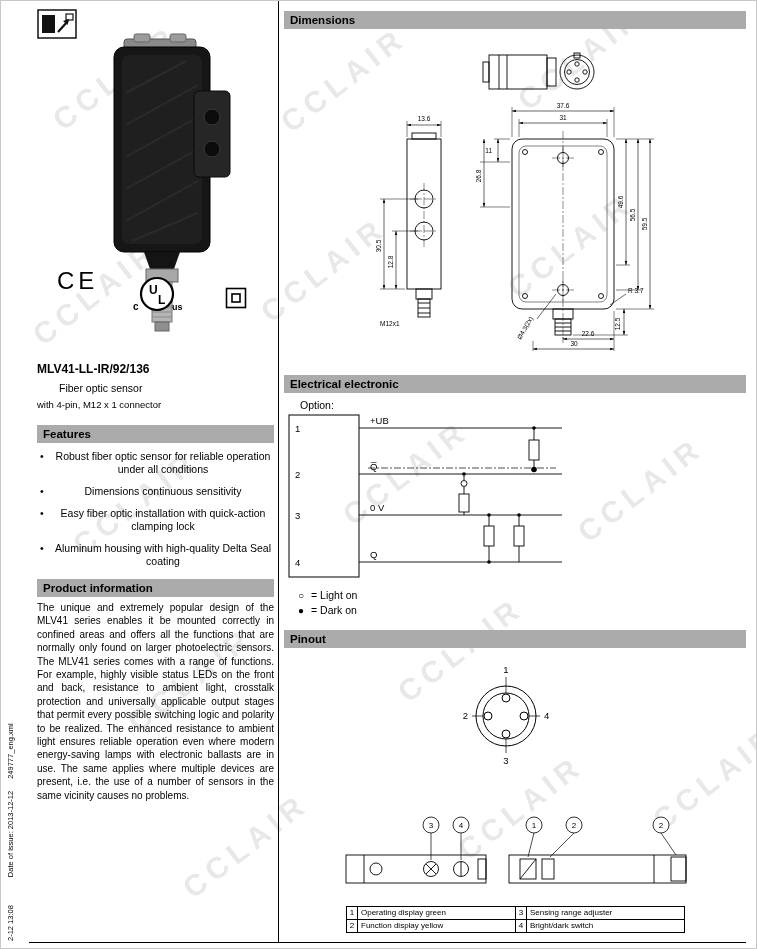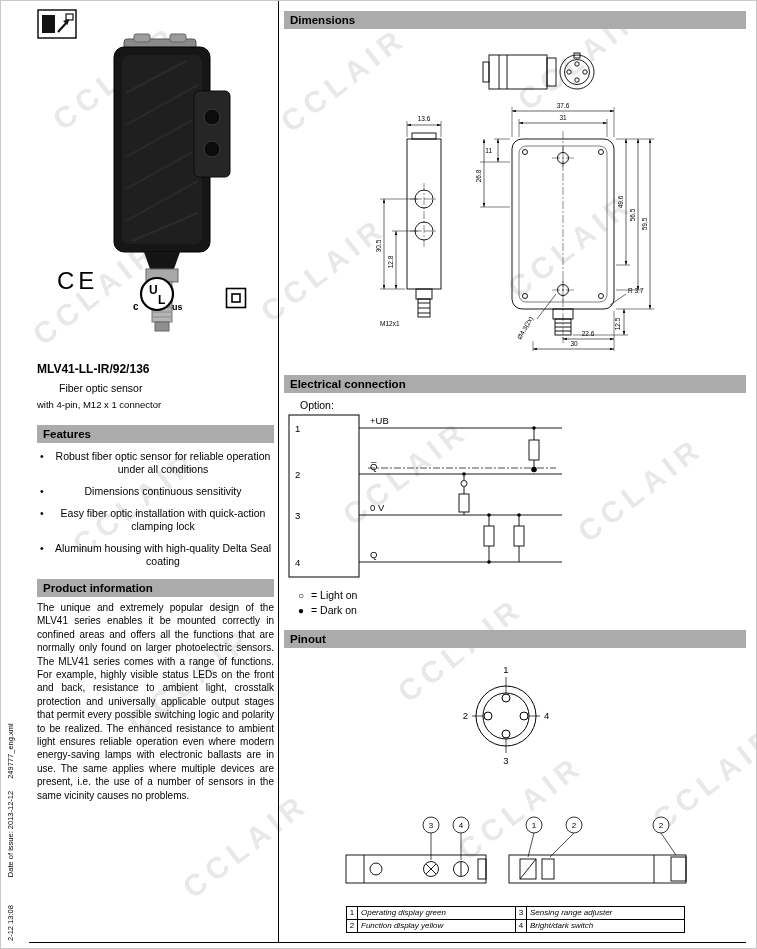--- a/index.html
+++ b/index.html
@@ -46,21 +46,21 @@
   .pin-svg    { position:absolute; left:283px; top:649px; }
   .ind-svg    { position:absolute; left:283px; top:808px; }
 
   .legend { position:absolute; left:297px; top:587px; font-size:10.5px; line-height:15px; }
   .legend-sym { display:inline-block; width:13px; font-size:10px; }
 
   .ind-table { position:absolute; left:345px; top:905px; border-collapse:collapse;
                font-size:8px; }
   .ind-table td { border:1px solid #000; padding:0 3px; height:12px; line-height:12px; }
   .ind-table td.num { width:11px; text-align:center; padding:0 1px; }
-  .ind-table td.des { width:158px;font-style:italic; }
+  .ind-table td.des { width:158px; }
 
   .col-divider { position:absolute; left:277px; top:0; width:1px; height:941px; background:#000; }
   .bottom-rule { position:absolute; left:28px; top:941px; width:717px; height:1px; background:#000; }
 
   .vfooter { position:absolute; left:5px; top:940px; transform:rotate(-90deg);
              transform-origin:0 0; font-size:7.5px; white-space:nowrap; }
   .vfooter .g1 { margin-right:28px; } .vfooter .g2 { margin-right:12px; }
 </style>
 </head>
 <body>
@@ -276,21 +276,21 @@
     <text class="dim" x="339" y="171" text-anchor="middle" transform="rotate(-90 339 171)">49.6</text>
     <text class="dim" x="351" y="184" text-anchor="middle" transform="rotate(-90 351 184)">56.5</text>
     <text class="dim" x="363" y="193" text-anchor="middle" transform="rotate(-90 363 193)">59.5</text>
     <text class="dim" x="344" y="262" text-anchor="start">R 3.7</text>
     <text class="dim" x="336" y="293" text-anchor="middle" transform="rotate(-90 336 293)">12.5</text>
     <text class="dim" x="304" y="305" text-anchor="middle">22.6</text>
     <text class="dim" x="290" y="315" text-anchor="middle">30</text>
     <text class="dim" x="243" y="298" text-anchor="middle" transform="rotate(-60 243 298)">Ø4.3(2x)</text>
   </svg>
 
-  <div class="sec-header rcol" style="top:374px">Electrical connection</div>
+  <div class="sec-header rcol" style="top:374px">Electrical electronic</div>
 
   <svg class="circ-svg" width="462" height="192" viewBox="0 0 462 192">
     <text x="16" y="14" font-size="10.5">Option:</text>
     <rect x="5" y="20" width="70" height="162" fill="none" stroke="#000" stroke-width="1"></rect>
     <text class="lbl9" x="11" y="37">1</text>
     <text class="lbl9" x="11" y="83">2</text>
     <text class="lbl9" x="11" y="124">3</text>
     <text class="lbl9" x="11" y="171">4</text>
     <g stroke="#000" stroke-width="0.9" fill="none">
       <line x1="75" y1="33" x2="278" y2="33"></line>

